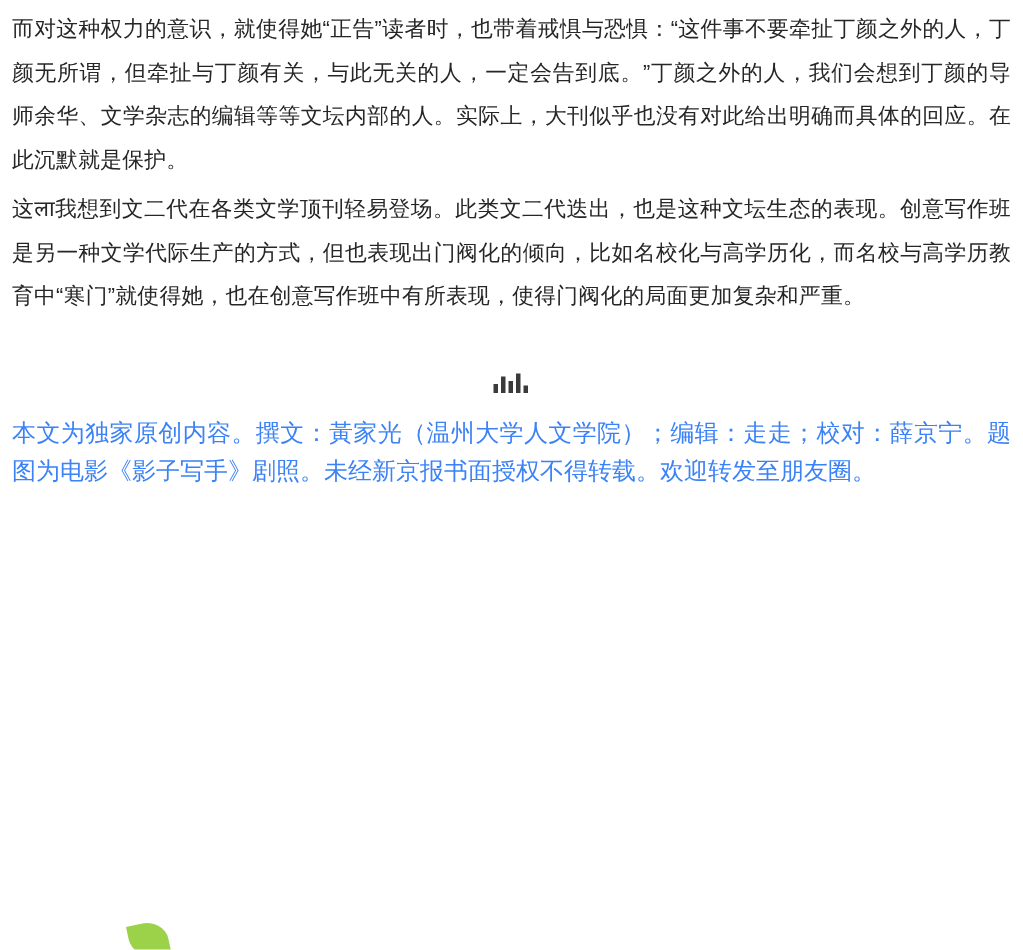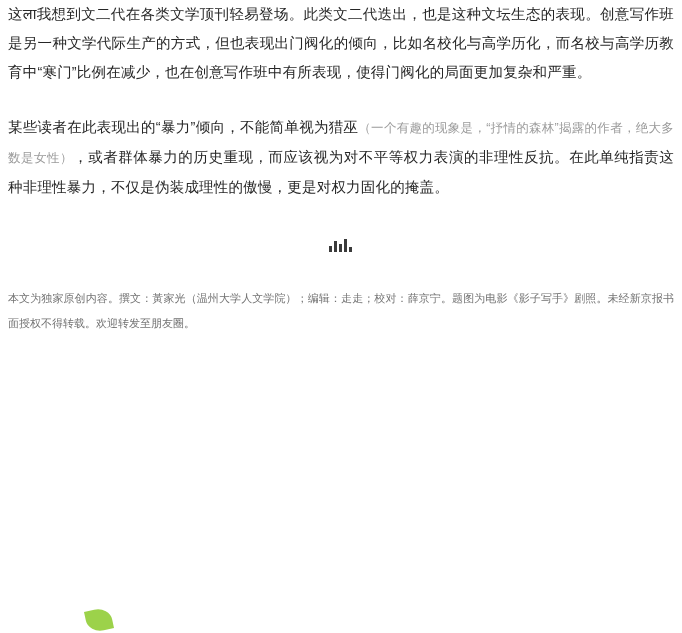--- a/index.html
+++ b/index.html
@@ -56,24 +56,24 @@
     background: #3b3b3b;
     margin-right: 2px;
     vertical-align: bottom;
   }
   .bars i.b1 { height: 6px; }
   .bars i.b2 { height: 11px; }
   .bars i.b3 { height: 8px; }
   .bars i.b4 { height: 13px; }
   .bars i.b5 { height: 5px; }
   .credits {
-    font-size: 11px;
+    font-size: 16px;
     line-height: 25px;
-    color: #737373;
-    margin-top: 22px;
+    color: #3b82f6;
+    margin-top: 2px;
     text-align: justify;
   }
   .footer-mark {
     position: absolute;
     left: 86px;
     bottom: -6px;
     width: 40px;
     height: 34px;
   }
   .footer-mark .leaf {
@@ -85,24 +85,24 @@
     background: #9cd24a;
     border-radius: 0 60% 0 60%;
     transform: rotate(-12deg);
   }
 </style>
 </head>
 <body>
 
 <div class="page">
 
+  <p class="para first">而对这种权力的意识，就使得她“正告”读者时，也带着戒惧与恐惧：“这件事不要牵扯丁颜之外的人，丁颜无所谓，但牵扯与丁颜有关，与此无关的人，一定会告到底。”丁颜之外的人，我们会想到丁颜的导师余华、文学杂志的编辑等等文坛内部的人。实际上，大刊似乎也没有对此给出明确而具体的回应。在此沉默就是保护。</p>
 
-  <p class="para">这ला我想到文二代在各类文学顶刊轻易登场。此类文二代迭出，也是这种文坛生态的表现。创意写作班是另一种文学代际生产的方式，但也表现出门阀化的倾向，比如名校化与高学历化，而名校与高学历教育中“寒门”比例在减少，也在创意写作班中有所表现，使得门阀化的局面更加复杂和严重。</p>
+  <p class="para">这ला我想到文二代在各类文学顶刊轻易登场。此类文二代迭出，也是这种文坛生态的表现。创意写作班是另一种文学代际生产的方式，但也表现出门阀化的倾向，比如名校化与高学历化，而名校与高学历教育中“寒门”就使得她，也在创意写作班中有所表现，使得门阀化的局面更加复杂和严重。</p>
 
-  <p class="para gap-lg"><span>某些读者在此表现出的“暴力”倾向，不能简单视为猎巫</span><span class="inline-note">（一个有趣的现象是，“抒情的森林”揭露的作者，绝大多数是女性）</span><span>，或者群体暴力的历史重现，而应该视为对不平等权力表演的非理性反抗。在此单纯指责这种非理性暴力，不仅是伪装成理性的傲慢，更是对权力固化的掩盖。</span></p>
 
 
   <div class="divider-block">
     <span class="bars">
       <i class="b1"></i><i class="b2"></i><i class="b3"></i><i class="b4"></i><i class="b5"></i>
     </span>
   </div>
 
   <p class="credits">本文为独家原创内容。撰文：黃家光（温州大学人文学院）；编辑：走走；校对：薛京宁。题图为电影《影子写手》剧照。未经新京报书面授权不得转载。欢迎转发至朋友圈。</p>
 

